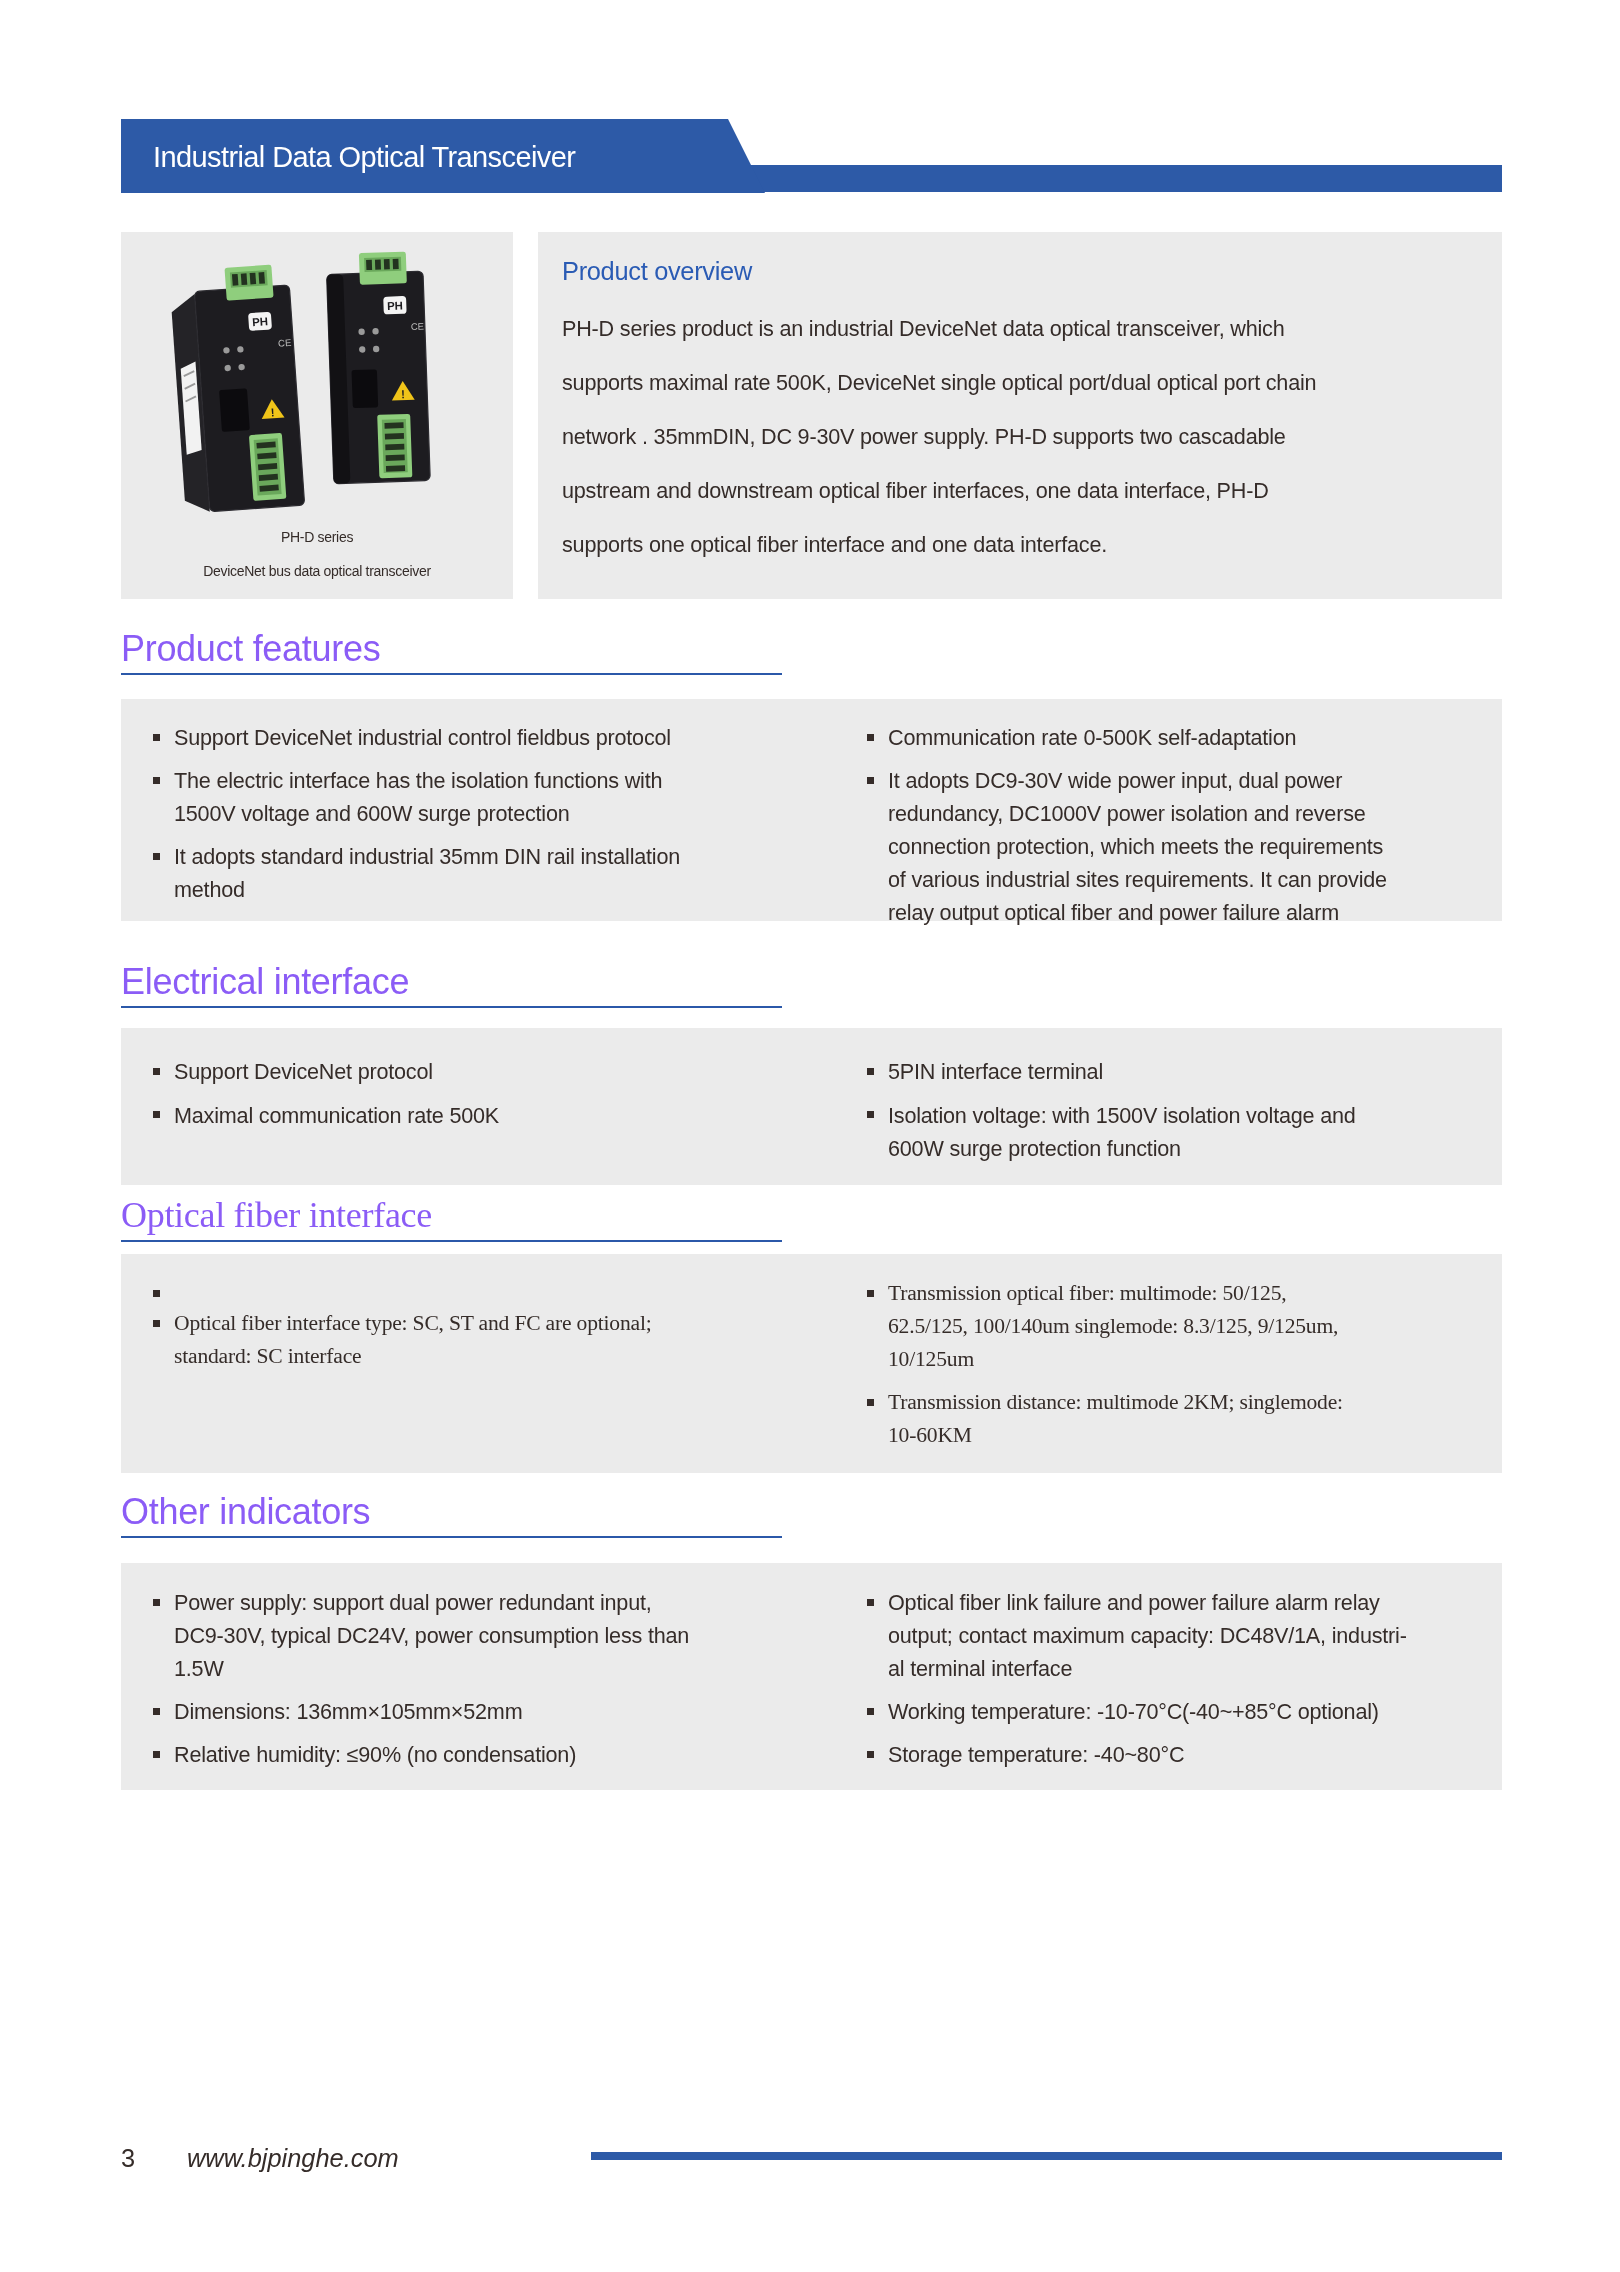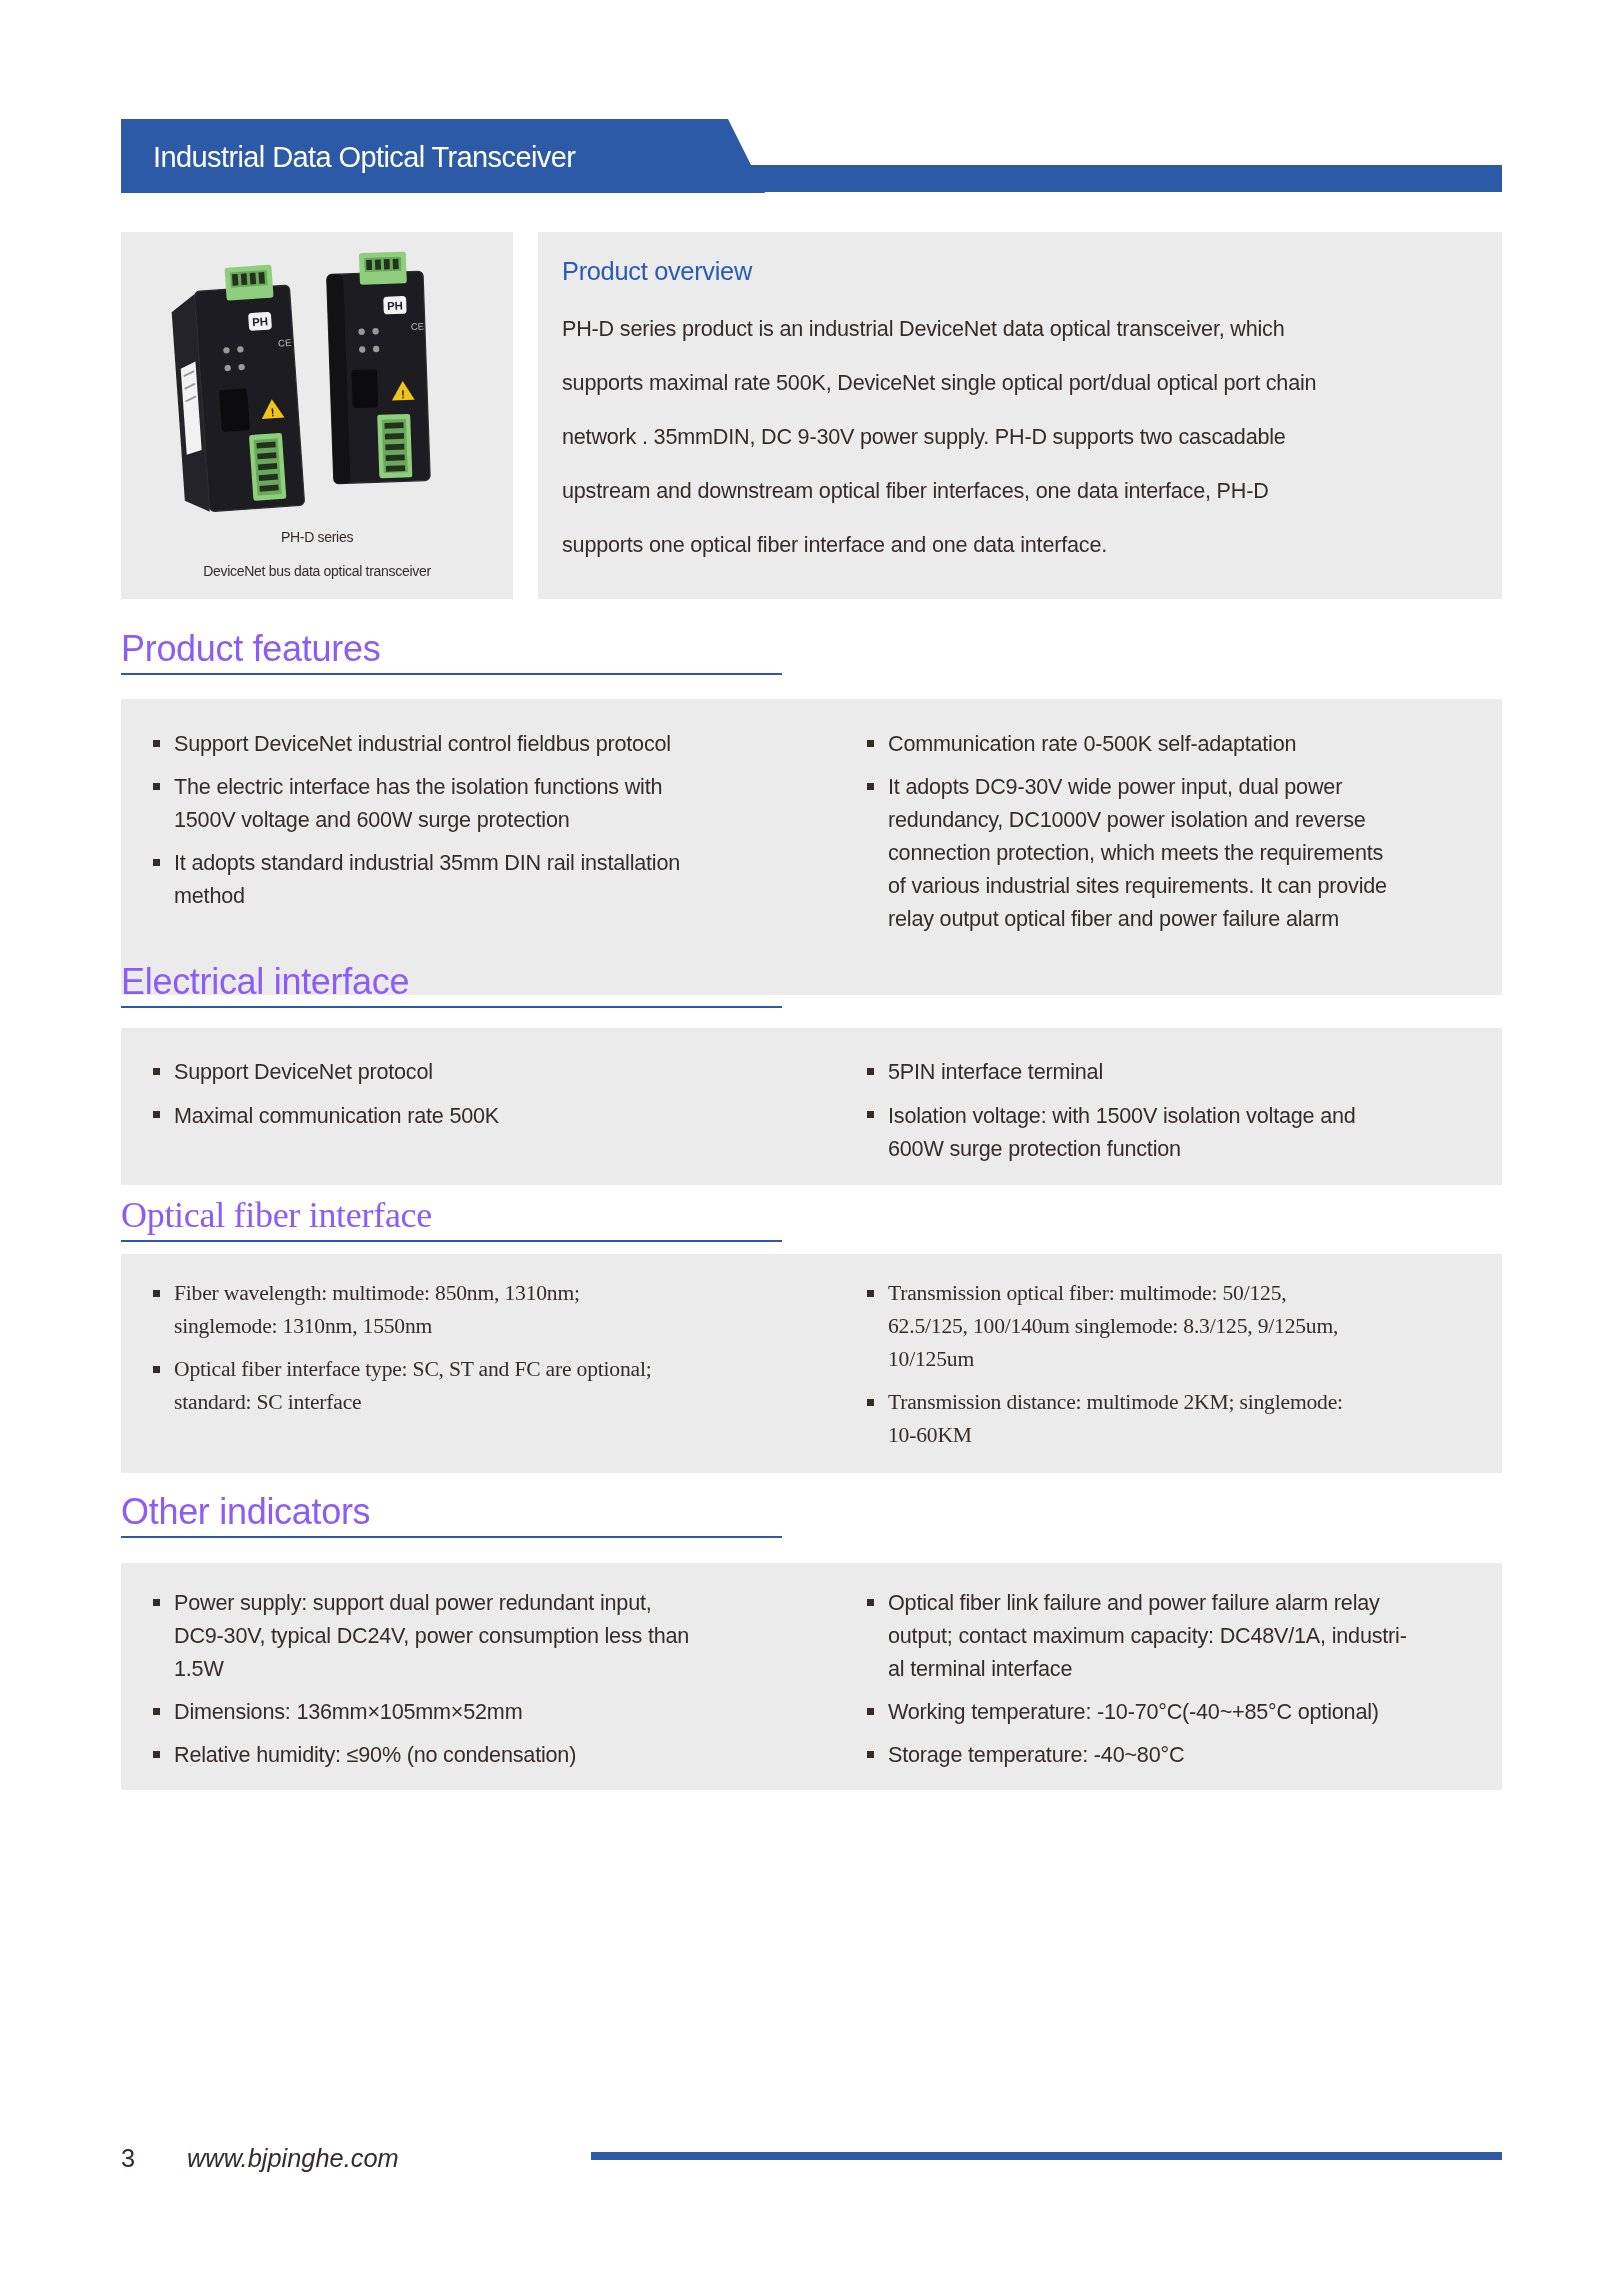--- a/index.html
+++ b/index.html
@@ -64,21 +64,21 @@
   .col-right{flex:1;}
   .item{display:flex;margin-bottom:10.2px;}
   .bullet{
     width:7px;height:7px;background:#352c29;flex:none;
     margin:12.7px 14px 0 0;
   }
   .item-text{
     font-size:21.6px;line-height:33px;color:#352c29;
     white-space:pre-line;letter-spacing:-0.2px;
   }
-  .sec-features{top:632px;}  .sec-features .section-box{margin-top:24px;height:296px;padding-top:28px;}
+  .sec-features{top:632px;}  .sec-features .section-box{margin-top:24px;height:222px;padding-top:22px;}
   .sec-electrical{top:965px;} .sec-electrical .section-box{margin-top:20.3px;height:157px;padding-top:27px;}
   .sec-fiber{top:1199px;font-family:Liberation Serif, serif;}    .sec-fiber .section-box{margin-top:12px;height:219px;padding-top:23px;}
   .sec-other{top:1495px;}    .sec-other .section-box{margin-top:25px;height:227px;padding-top:23px;}
   
   .footer-page-number{
     position:absolute;left:121px;top:2144px;font-size:25.4px;color:#352c29;
   }
   .footer-site{
     position:absolute;left:187px;top:2144px;font-size:25.4px;font-style:italic;color:#352c29;
   }
@@ -241,22 +241,20 @@
     </div>
   </div>
 
   <div class="section sec-fiber">
     <div class="section-heading">Optical fiber interface</div>
     <div class="section-rule"></div>
     <div class="section-box">
       <div class="col-left">
         <div class="item">
             <span class="bullet"></span>
-            <div class="item-text">Fiber wavelength: multimode: 850nm, 1310nm;
-singlemode: 1310nm, 1550nm</div>
           </div>
         <div class="item">
             <span class="bullet"></span>
             <div class="item-text">Optical fiber interface type: SC, ST and FC are optional;
 standard: SC interface</div>
           </div>
       </div>
       <div class="col-right">
         <div class="item">
             <span class="bullet"></span>

